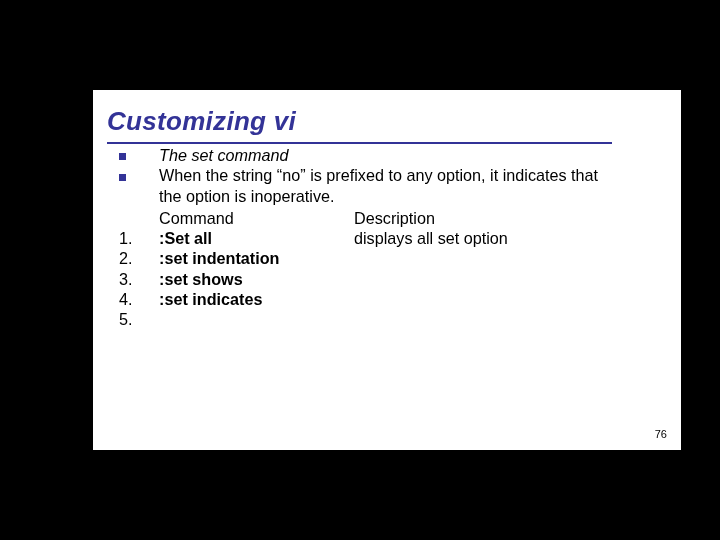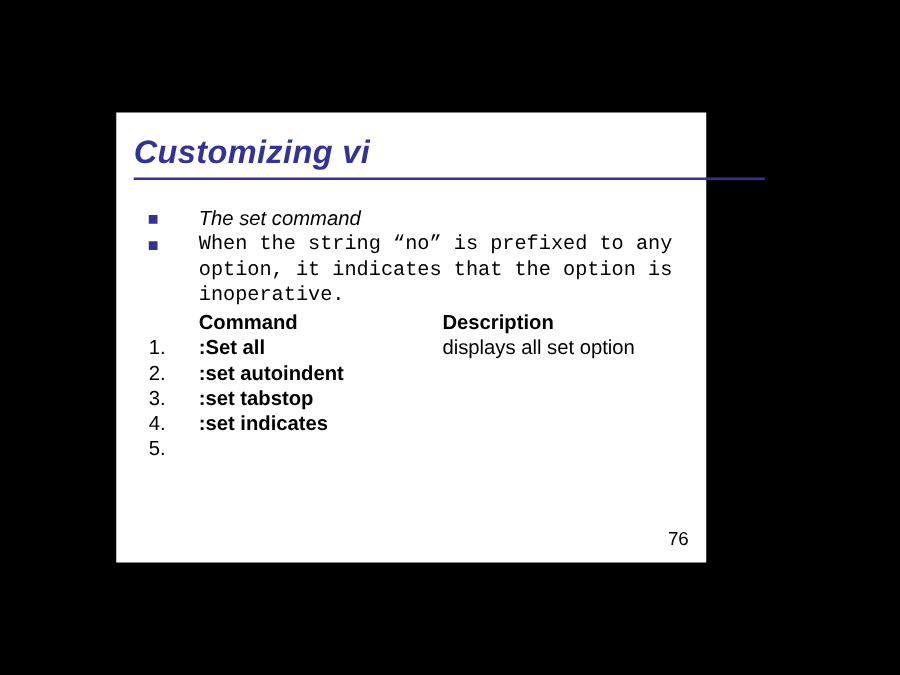--- a/index.html
+++ b/index.html
@@ -8,21 +8,21 @@
     width: 720px;
     height: 540px;
     background: #000;
     font-family: Verdana, Geneva, sans-serif;
     overflow: hidden;
   }
   .slide {
     position: absolute;
     left: 93px;
     top: 90px;
-    width: 472px;
+    width: 588px;
     height: 360px;
     background: #fff;
   }
   .title {
     font-family: Verdana, Geneva, sans-serif;
     font-style: italic;
     font-weight: bold;
     color: #333397;
     font-size: 26px;
     position: absolute;
@@ -34,21 +34,21 @@
     position: absolute;
     left: 14px;
     top: 52px;
     width: 505px;
     height: 2px;
     background: #333397;
   }
   .body {
     position: absolute;
     left: 14px;
-    top: 74px;
+    top: 54px;
     width: 505px;
     font-size: 16.2px;
     color: #000;
     line-height: 1.25;
   }
   .row { display: flex; align-items: flex-start; }
   .marker {
     width: 40px;
     flex: 0 0 40px;
     text-align: left;
@@ -65,27 +65,27 @@
   .content {
     flex: 1;
   }
   .subtitle {
     font-style: italic;
     padding-top: 1px;
   }
   .cols { display: flex; }
   .c-cmd { width: 195px; flex: 0 0 195px; font-weight: bold; }
   .c-desc { flex: 1; }
-  .hdr { font-weight: bold; }
-  .lead { padding-bottom: 2px; font-family: Liberation Mono, monospace; }
+  .hdr { font-weight: normal; }
+  .lead { padding-bottom: 2px; }
   .pagenum {
     position: absolute;
     right: 14px;
     bottom: 10px;
-    font-size: 15px;
+    font-size: 11px;
     color: #000;
   }
 </style>
 </head>
 <body>
 
 <div class="slide">
 
   <div class="title">Customizing vi</div>
   <div class="underline"></div>
@@ -112,28 +112,28 @@
       <div class="marker num">1.</div>
       <div class="content cols">
         <div class="c-cmd">:Set all</div>
         <div class="c-desc">displays all set option</div>
       </div>
     </div>
 
     <div class="row">
       <div class="marker num">2.</div>
       <div class="content cols">
-        <div class="c-cmd">:set autoindent</div>
+        <div class="c-cmd">:set indentation</div>
       </div>
     </div>
 
     <div class="row">
       <div class="marker num">3.</div>
       <div class="content cols">
-        <div class="c-cmd">:set tabstop</div>
+        <div class="c-cmd">:set shows</div>
       </div>
     </div>
 
     <div class="row">
       <div class="marker num">4.</div>
       <div class="content cols">
         <div class="c-cmd">:set indicates</div>
       </div>
     </div>
 

